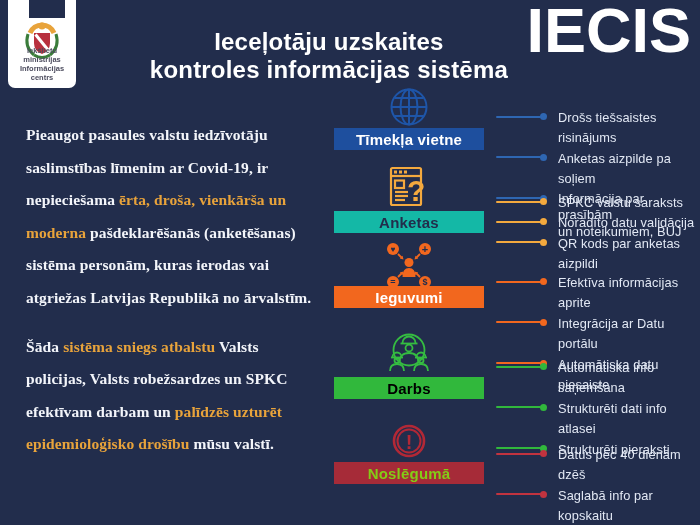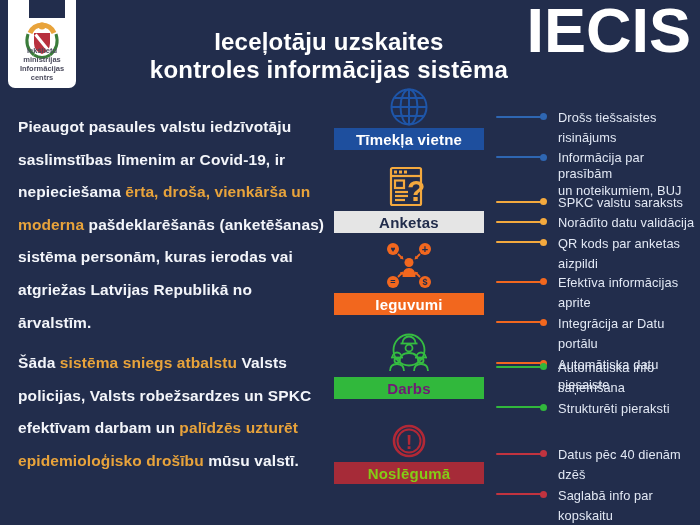--- a/index.html
+++ b/index.html
@@ -16,39 +16,39 @@
 
   
   .title-block{position:absolute;right:192px;top:19px;text-align:center;color:#FFFFFF;
                font-weight:bold;font-size:24px;line-height:28px;letter-spacing:0.2px;margin-top:9px;}
   .acronym{position:absolute;right:9px;top:-14px;color:#FFFFFF;font-weight:bold;
            font-size:63px;line-height:88px;letter-spacing:0px;}
 
   
   .intro{position:absolute;left:10px;top:103px;width:326px;font-size:15.5px;font-weight:bold;
          line-height:32.6px;color:#F3F5FA;letter-spacing:0.1px;}
-  .intro p{margin:8px;}
+  .intro p{margin:16px;font-family:Liberation Serif, serif;}
   .hl{color:#E8A33B;}
 
   
   .icon-slot{position:absolute;left:334px;width:150px;display:flex;justify-content:center;
              align-items:flex-end;}
   .bar{position:absolute;left:334px;width:150px;height:22px;display:flex;align-items:center;
        justify-content:center;font-size:15px;font-weight:bold;letter-spacing:0.2px;}
   .bullets{position:absolute;left:496px;width:204px;display:flex;flex-direction:column;}
   .bullet{display:flex;align-items:flex-start;min-height:20.4px;}
   .bullet .line{flex:none;width:45px;height:2px;margin-top:7.5px;border-radius:1px;}
   .bullet .dot{flex:none;width:7px;height:7px;border-radius:50%;margin:5px 0 0 -1px;}
   .bullet .text{margin-left:11px;font-size:12.8px;line-height:20.4px;color:#E2E8F4;
                 font-weight:500;letter-spacing:0.1px;}
   .bullet.two .text{line-height:16.6px;padding-top:1px;}
 
   .s0 .icon-slot{top:85px;height:43px}   .s0 .bar{top:128px}  .s0 .bullets{top:108px}
   .s1 .icon-slot{top:163px;height:46px}  .s1 .bar{top:211px}  .s1 .bullets{top:193px}
-  .s2 .icon-slot{top:243px;height:48px}  .s2 .bar{top:293px}  .s2 .bullets{top:273px}
+  .s2 .icon-slot{top:243px;height:48px}  .s2 .bar{top:286px}  .s2 .bullets{top:273px}
   .s3 .icon-slot{top:330px;height:45px}  .s3 .bar{top:377px}  .s3 .bullets{top:358px}
   .s4 .icon-slot{top:422px;height:37px}  .s4 .bar{top:462px}  .s4 .bullets{top:445px}
 </style>
 </head>
 <body>
 
 <div class="canvas">
 
   <div class="logo-box">
     <div class="logo-tab"></div>
@@ -92,20 +92,25 @@
         </div>
         <div class="bar" style="background:#1E4F9E;color:#FFFFFF">
           <span>Tīmekļa vietne</span>
         </div>
         <div class="bullets">
           <div class="bullet">
             <span class="line" style="background:#2E66B2"></span>
             <span class="dot" style="background:#2E66B2"></span>
             <span class="text">Drošs tiešsaistes risinājums</span>
           </div>
+          <div class="bullet">
+            <span class="line" style="background:#2E66B2"></span>
+            <span class="dot" style="background:#2E66B2"></span>
+            <span class="text">Anketas aizpilde pa soļiem</span>
+          </div>
           <div class="bullet two">
             <span class="line" style="background:#2E66B2"></span>
             <span class="dot" style="background:#2E66B2"></span>
             <span class="text">Informācija par prasībām<br>un noteikumiem, BUJ</span>
           </div>
         </div>
       </div>
       <div class="sec s1">
         <div class="icon-slot">
           <svg width="45" height="45" viewBox="0 0 45 45">
@@ -118,21 +123,21 @@
               <line x1="8" y1="36" x2="18" y2="36"></line>
             </g>
             <g fill="#F4A93E">
               <rect x="7" y="6.5" width="3" height="3"></rect>
               <rect x="12" y="6.5" width="3" height="3"></rect>
               <rect x="17" y="6.5" width="3" height="3"></rect>
               <text x="20" y="37" font-size="30" font-weight="bold" font-family="Liberation Sans, sans-serif">?</text>
             </g>
           </svg>
         </div>
-        <div class="bar" style="background:#e5e5e5;color:#222D4C">
+        <div class="bar" style="background:#14b8a6;color:#222D4C">
           <span>Anketas</span>
         </div>
         <div class="bullets">
           <div class="bullet">
             <span class="line" style="background:#F4A93E"></span>
             <span class="dot" style="background:#F4A93E"></span>
             <span class="text">SPKC valstu saraksts</span>
           </div>
           <div class="bullet">
             <span class="line" style="background:#F4A93E"></span>
@@ -207,28 +212,33 @@
             <path d="M7.5 27 a4.5 4.5 0 0 1 9 0"></path>
             <line x1="6" y1="27.5" x2="18" y2="27.5"></line>
             <circle cx="12" cy="30.5" r="2.5"></circle>
             <path d="M5 41 q0 -7 7 -7 q7 0 7 7"></path>
             <path d="M31.5 27 a4.5 4.5 0 0 1 9 0"></path>
             <line x1="30" y1="27.5" x2="42" y2="27.5"></line>
             <circle cx="36" cy="30.5" r="2.5"></circle>
             <path d="M29 41 q0 -7 7 -7 q7 0 7 7"></path>
           </svg>
         </div>
-        <div class="bar" style="background:#31B83C;color:#701a75">
+        <div class="bar" style="background:#31B83C;color:#000000">
           <span>Darbs</span>
         </div>
         <div class="bullets">
           <div class="bullet">
             <span class="line" style="background:#31B83C"></span>
             <span class="dot" style="background:#31B83C"></span>
             <span class="text">Automātiska info saņemšana</span>
+          </div>
+          <div class="bullet">
+            <span class="line" style="background:#31B83C"></span>
+            <span class="dot" style="background:#31B83C"></span>
+            <span class="text">Strukturēti dati info atlasei</span>
           </div>
           <div class="bullet">
             <span class="line" style="background:#31B83C"></span>
             <span class="dot" style="background:#31B83C"></span>
             <span class="text">Strukturēti pieraksti</span>
           </div>
         </div>
       </div>
       <div class="sec s4">
         <div class="icon-slot">

